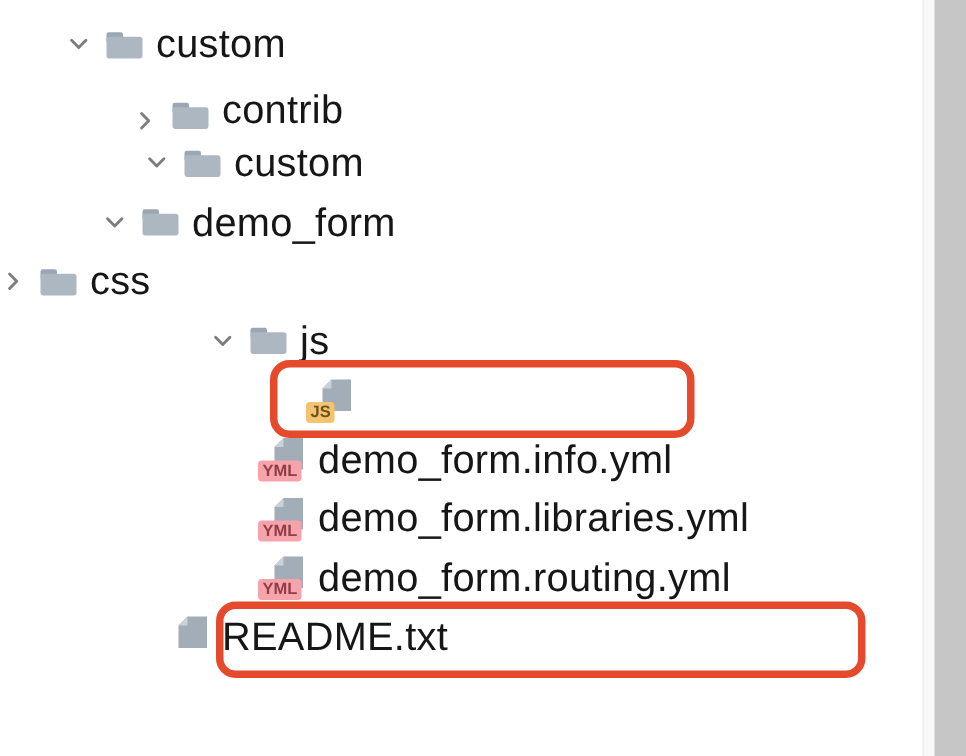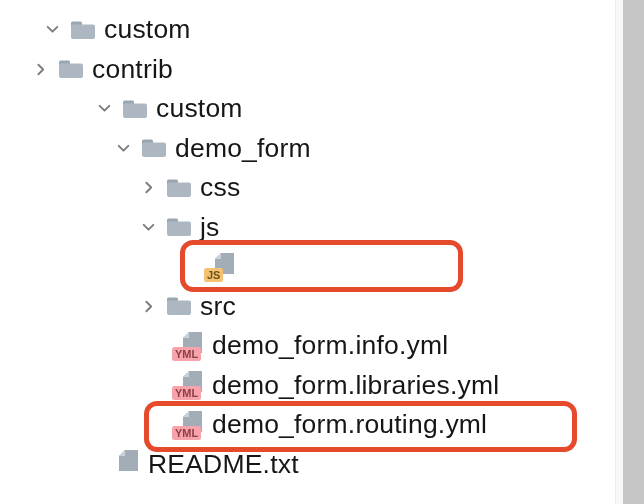--- a/index.html
+++ b/index.html
@@ -77,21 +77,21 @@
           </svg>
         </span>
     <span class="icon folder">
           <svg width="26" height="24" viewBox="0 0 26 24">
             <rect x="1" y="3.5" width="11" height="7" rx="1.5" fill="var(--folder-tab)"></rect>
             <rect x="1" y="6.5" width="24" height="14.5" rx="2" fill="var(--folder-body)"></rect>
           </svg>
         </span>
     <span class="label">custom</span>
   </div>
-      <div class="row" style="padding-left: 32px;">
+      <div class="row" style="padding-left: 88px; align-items: flex-end;">
     <span class="chev">
           <svg width="17" height="17" viewBox="0 0 16 16">
             <path d="M6 3.5 L10.5 8 L6 12.5" fill="none" stroke="var(--chevron)" stroke-width="1.8" stroke-linecap="round" stroke-linejoin="round"></path>
           </svg>
         </span>
     <span class="icon folder">
           <svg width="26" height="24" viewBox="0 0 26 24">
             <rect x="1" y="3.5" width="11" height="7" rx="1.5" fill="var(--folder-tab)"></rect>
             <rect x="1" y="6.5" width="24" height="14.5" rx="2" fill="var(--folder-body)"></rect>
           </svg>
@@ -105,85 +105,71 @@
           </svg>
         </span>
     <span class="icon folder">
           <svg width="26" height="24" viewBox="0 0 26 24">
             <rect x="1" y="3.5" width="11" height="7" rx="1.5" fill="var(--folder-tab)"></rect>
             <rect x="1" y="6.5" width="24" height="14.5" rx="2" fill="var(--folder-body)"></rect>
           </svg>
         </span>
     <span class="label">custom</span>
   </div>
-      <div class="row" style="padding-left: 115px;">
+      <div class="row" style="padding-left: 68px;">
     <span class="chev">
           <svg width="17" height="17" viewBox="0 0 16 16">
             <path d="M3.5 5.5 L8 10 L12.5 5.5" fill="none" stroke="var(--chevron)" stroke-width="1.8" stroke-linecap="round" stroke-linejoin="round"></path>
           </svg>
         </span>
     <span class="icon folder">
           <svg width="26" height="24" viewBox="0 0 26 24">
             <rect x="1" y="3.5" width="11" height="7" rx="1.5" fill="var(--folder-tab)"></rect>
             <rect x="1" y="6.5" width="24" height="14.5" rx="2" fill="var(--folder-body)"></rect>
           </svg>
         </span>
     <span class="label">demo_form</span>
   </div>
+      <div class="row" style="">
+    <span class="chev">
+          <svg width="17" height="17" viewBox="0 0 16 16">
+            <path d="M6 3.5 L10.5 8 L6 12.5" fill="none" stroke="var(--chevron)" stroke-width="1.8" stroke-linecap="round" stroke-linejoin="round"></path>
+          </svg>
+        </span>
+    <span class="icon folder">
+          <svg width="26" height="24" viewBox="0 0 26 24">
+            <rect x="1" y="3.5" width="11" height="7" rx="1.5" fill="var(--folder-tab)"></rect>
+            <rect x="1" y="6.5" width="24" height="14.5" rx="2" fill="var(--folder-body)"></rect>
+          </svg>
+        </span>
+    <span class="label">css</span>
+  </div>
       <div class="row" style="padding-left: 140px;">
     <span class="chev">
           <svg width="17" height="17" viewBox="0 0 16 16">
-            <path d="M6 3.5 L10.5 8 L6 12.5" fill="none" stroke="var(--chevron)" stroke-width="1.8" stroke-linecap="round" stroke-linejoin="round"></path>
-          </svg>
-        </span>
-    <span class="icon folder">
-          <svg width="26" height="24" viewBox="0 0 26 24">
-            <rect x="1" y="3.5" width="11" height="7" rx="1.5" fill="var(--folder-tab)"></rect>
-            <rect x="1" y="6.5" width="24" height="14.5" rx="2" fill="var(--folder-body)"></rect>
-          </svg>
-        </span>
-    <span class="label">css</span>
-  </div>
-      <div class="row" style="padding-left: 140px;">
-    <span class="chev">
-          <svg width="17" height="17" viewBox="0 0 16 16">
             <path d="M3.5 5.5 L8 10 L12.5 5.5" fill="none" stroke="var(--chevron)" stroke-width="1.8" stroke-linecap="round" stroke-linejoin="round"></path>
           </svg>
         </span>
     <span class="icon folder">
           <svg width="26" height="24" viewBox="0 0 26 24">
             <rect x="1" y="3.5" width="11" height="7" rx="1.5" fill="var(--folder-tab)"></rect>
             <rect x="1" y="6.5" width="24" height="14.5" rx="2" fill="var(--folder-body)"></rect>
           </svg>
         </span>
     <span class="label">js</span>
   </div>
       <div class="row" style="padding-left: 180px;">
     <span class="chev"></span>
     <span class="icon">
           <svg width="30" height="30" viewBox="0 0 30 30">
             <path d="M15 1 L28 1 L28 22 L9 22 L9 7 Z" fill="var(--file-page)"></path>
             <path d="M15 1 L9 7 L15 7 Z" fill="var(--file-fold)"></path>
           </svg>
           <span class="badge" style="background: rgb(245, 194, 114); color: rgb(107, 83, 28);">JS</span>
         </span>
-  </div>
-      <div class="row" style="padding-left: 140px;">
-    <span class="chev">
-          <svg width="17" height="17" viewBox="0 0 16 16">
-            <path d="M6 3.5 L10.5 8 L6 12.5" fill="none" stroke="var(--chevron)" stroke-width="1.8" stroke-linecap="round" stroke-linejoin="round"></path>
-          </svg>
-        </span>
-    <span class="icon folder">
-          <svg width="26" height="24" viewBox="0 0 26 24">
-            <rect x="1" y="3.5" width="11" height="7" rx="1.5" fill="var(--folder-tab)"></rect>
-            <rect x="1" y="6.5" width="24" height="14.5" rx="2" fill="var(--folder-body)"></rect>
-          </svg>
-        </span>
-    <span class="label">src</span>
   </div>
       <div class="row" style="padding-left: 148px;">
     <span class="chev"></span>
     <span class="icon">
           <svg width="30" height="30" viewBox="0 0 30 30">
             <path d="M15 1 L28 1 L28 22 L9 22 L9 7 Z" fill="var(--file-page)"></path>
             <path d="M15 1 L9 7 L15 7 Z" fill="var(--file-fold)"></path>
           </svg>
           <span class="badge" style="background: rgb(247, 163, 172); color: rgb(143, 62, 68);">YML</span>
         </span>

